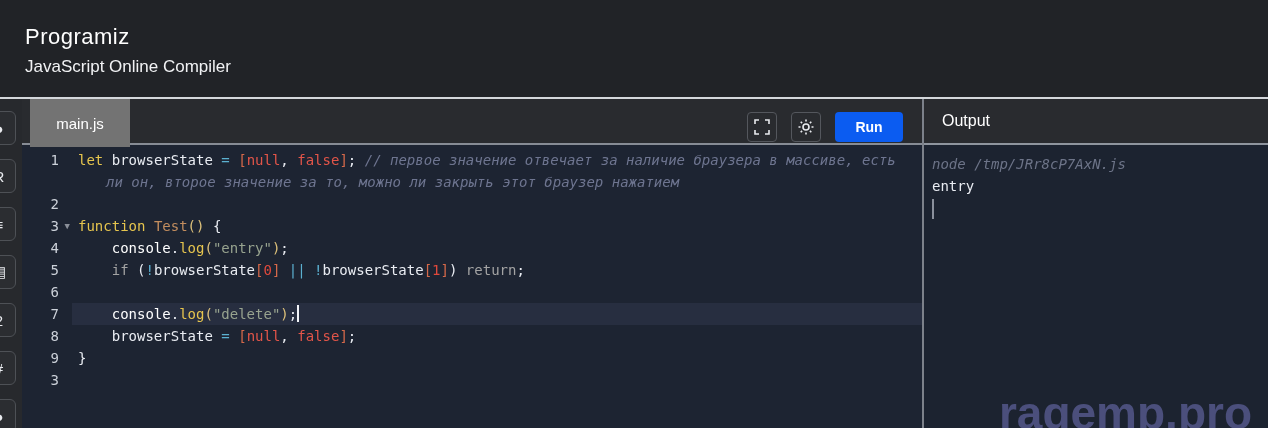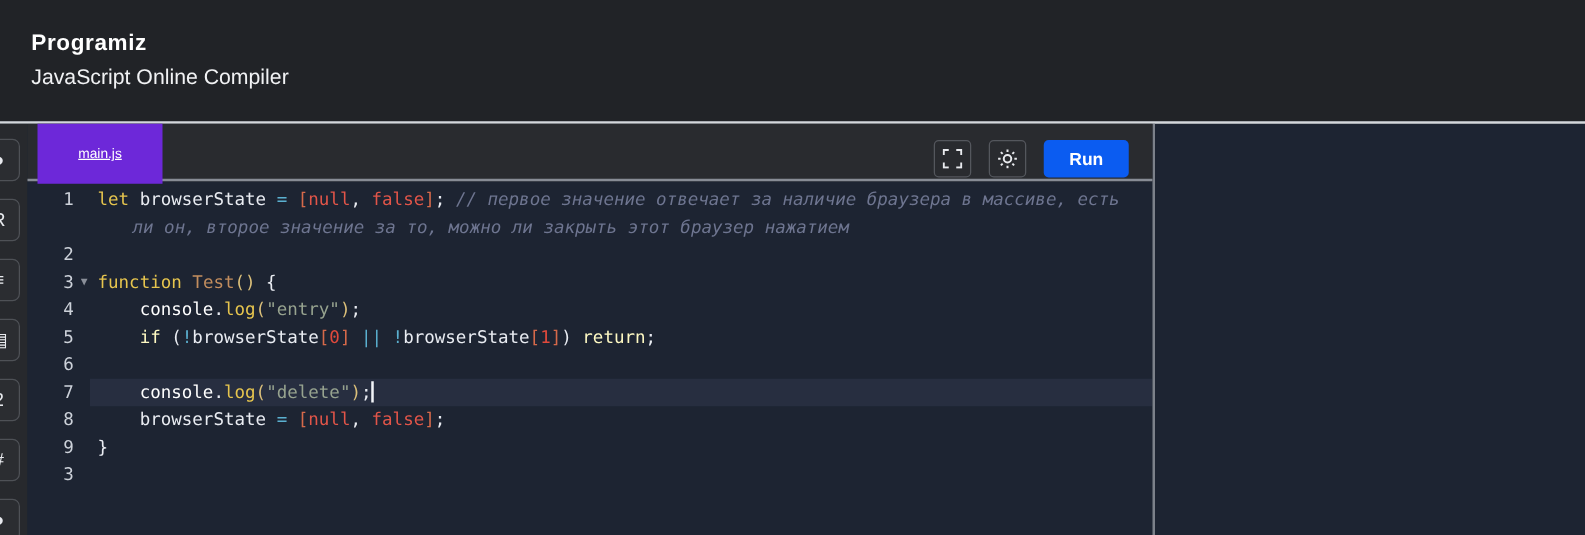--- a/index.html
+++ b/index.html
@@ -2,40 +2,40 @@
 <html><head>
 <meta charset="utf-8">
 <style>
   * { margin:0; padding:0; box-sizing:border-box; }
   html,body { width:1268px; height:428px; overflow:hidden; background:#1d2432;
               font-family:"Liberation Sans", sans-serif; }
   .app { position:relative; width:1268px; height:428px; }
 
   
   .header { height:97px; background:#212327; padding:24px 0 0 25px; }
-  .logo { color:#ffffff; font-size:18px; font-weight:bold; letter-spacing:.5px; }
+  .logo { color:#ffffff; font-size:22px; font-weight:normal; letter-spacing:.5px; }
   .subtitle { color:#f1f2f4; font-size:17px; margin-top:7px; }
   .topline { height:2px; background:#d4d7db; }
 
   
   .main { display:flex; height:329px; }
 
   
   .sidebar { width:22px; background:#27292d; overflow:hidden; padding-top:12px; flex:none; }
   .side-btn { width:34px; height:34px; margin:0 0 14px -18px; border:1px solid #4e5156;
               border-radius:6px; color:#e8eaee; font-size:15px; display:flex;
               align-items:center; justify-content:center; background:#2b2d31; }
 
   
   .editor-col { width:900px; flex:none; display:flex; flex-direction:column; }
   .tabbar { height:46px; background:#292b2f; display:flex; align-items:stretch;
             border-bottom:2px solid #878c95; position:relative; }
-  .tab-active { margin-left:8px; width:100px; background:#6d28d9; color:#fff;
-                font-size:11px; display:flex; align-items:center; justify-content:center;
-                height:48px; position:relative; z-index:2;text-decoration:underline; }
+  .tab-active { margin-left:8px; width:100px; background:#737373; color:#fff;
+                font-size:15px; display:flex; align-items:center; justify-content:center;
+                height:48px; position:relative; z-index:2; }
   .toolbar { margin-left:auto; display:flex; align-items:center; gap:14px; padding-right:19px;margin-top:12px; }
   .icon-btn { width:30px; height:30px; border:1px solid #54575d; border-radius:4px;
               background:transparent; display:flex; align-items:center; justify-content:center;
               cursor:pointer; }
   .icon-btn svg { stroke:#e8eaee; fill:none; stroke-width:1.6; }
   .run-btn { width:68px; height:30px; background:#0b5cf1; color:#fff; border:none;
              border-radius:4px; font-size:14px; font-weight:bold; cursor:pointer;
              font-family:"Liberation Sans", sans-serif; }
 
   
@@ -45,21 +45,21 @@
   .gutter { width:50px; flex:none; color:#ccd1d9; text-align:right; padding-right:13px;
             position:relative; user-select:none; }
   .fold-arrow { position:absolute; right:2px; top:0; color:#8a8f99; font-size:9px; }
   .code { flex:1; white-space:pre-wrap; padding-left:6px; padding-right:4px;
           color:#e9ecf2; word-break:break-word; }
   .code.hang { padding-left:34px; text-indent:-28px; }
   .code-row.active .code { background:#272e40; }
   .caret { display:inline-block; width:2px; height:17px; background:#f2f4f8;
            vertical-align:text-bottom; margin-left:0px; }
 
-  .tk-kw{color:#e6c54e} .tk-kw2{color:#fef9c3} .tk-op{color:#5bb0d0}
+  .tk-kw{color:#e6c54e} .tk-kw2{color:#a3a3a3} .tk-op{color:#5bb0d0}
   .tk-bracket{color:#d5694a} .tk-atom{color:#e25549} .tk-num{color:#e0493c}
   .tk-str{color:#97a38f} .tk-comment{color:#6e7590;font-style:italic}
   .tk-fn{color:#c28d5e} .tk-builtin{color:#ffffff} .tk-paren{color:#dcc07a}
   .tk-plain{color:#e9ecf2}
 
   
   .divider { width:2px; flex:none; background:#7c818a; }
 
   
   .output-col { flex:1; display:flex; flex-direction:column; min-width:0; }
@@ -154,15 +154,26 @@
           </div>
           <div class="code-row">
             <div class="gutter">3</div>
             <div class="code">&nbsp;</div>
           </div>
         </div>
     </div>
 
     <div class="divider"></div>
 
+    <div class="output-col">
+      <div class="output-header">
+        <span>Output</span>
+      </div>
+      <div class="output-body">
+        <div class="cmd-line">node /tmp/JRr8cP7AxN.js</div>
+        <div class="out-line">entry</div>
+        <div class="out-caret"></div>
+        <div class="watermark">ragemp.pro</div>
+      </div>
+    </div>
 
   </div>
 </div>
 
 </body></html>

